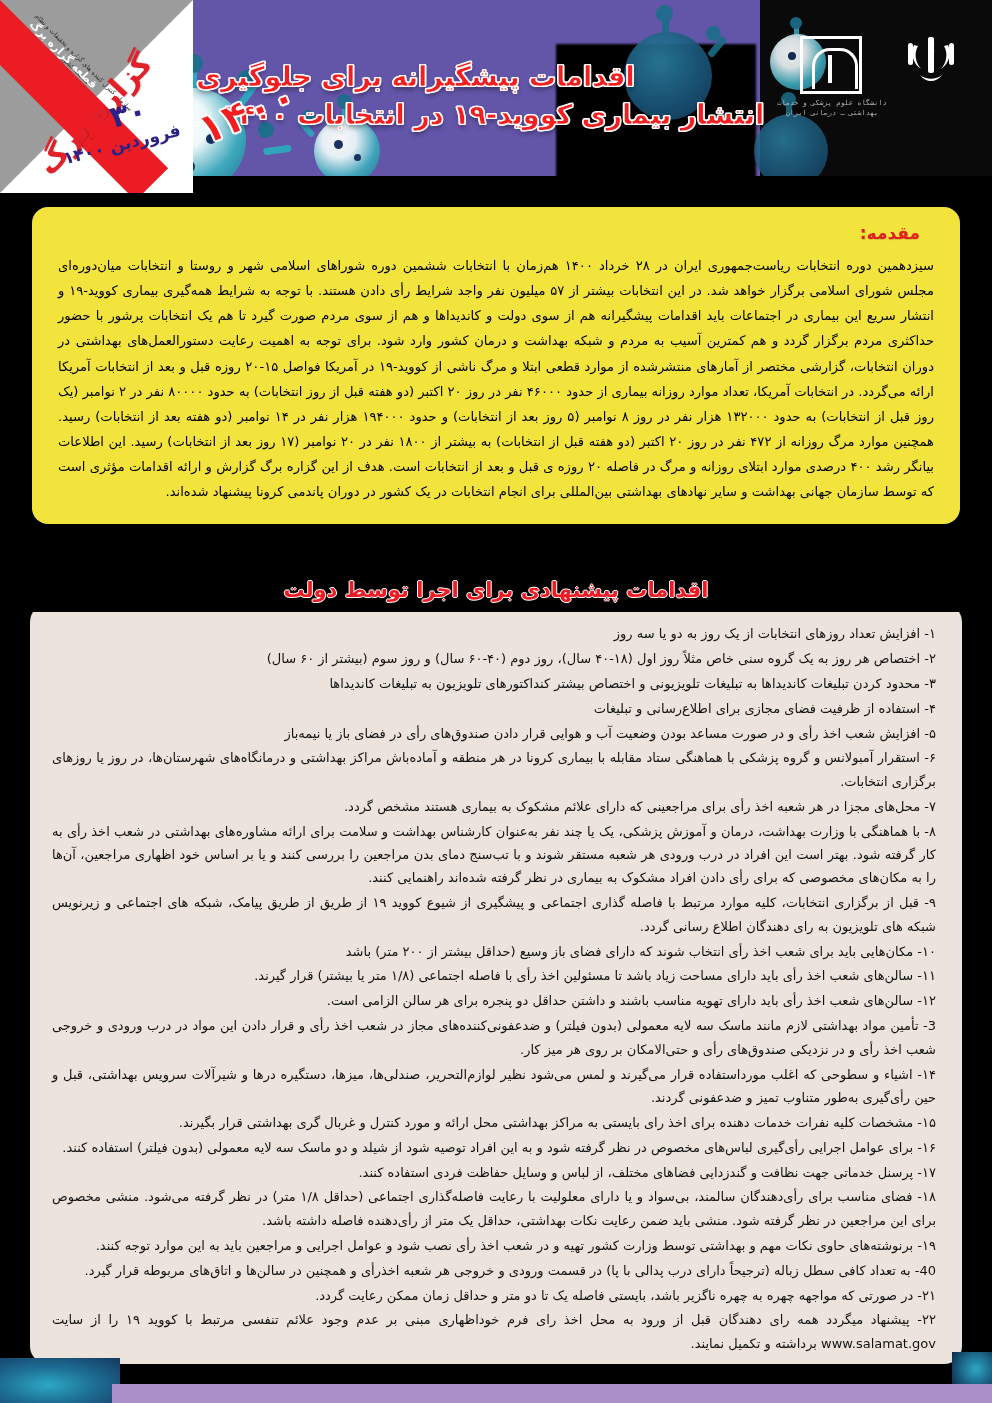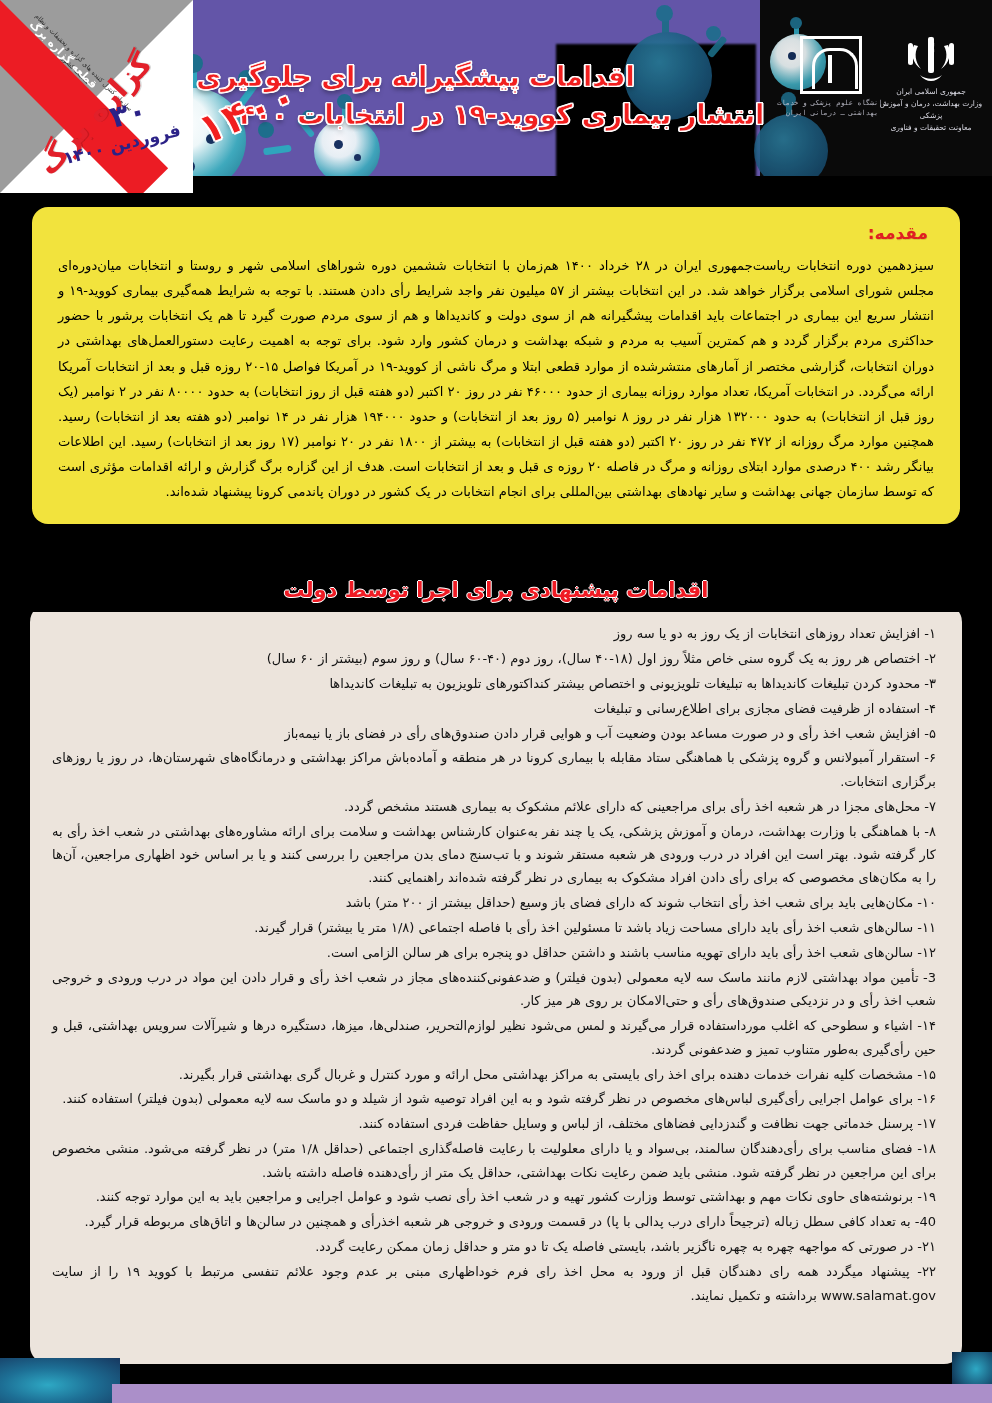--- a/index.html
+++ b/index.html
@@ -145,21 +145,21 @@
 
   
   .intro-box{
     position:absolute;left:32px;top:207px;width:928px;
     background:#f2e33d;border-radius:16px;
     padding:14px 26px 20px 26px;box-sizing:border-box;
     z-index:5;
   }
   .intro-title{
     color:#e01f22;font-weight:bold;font-size:17px;text-align:right;
-    margin:2px 6px 10px 0;
+    margin:2px 14px 10px 0;
     text-shadow:0.6px 0.6px 0 rgba(0,0,0,.12);
   }
   .intro-body{
     color:#000000;font-size:13.1px;line-height:1.92;
     text-align:justify;text-align-last:right;direction:rtl;
   }
 
   
   .section-strip{
     position:absolute;left:0;top:570px;width:992px;height:42px;background:#000;z-index:4;
@@ -272,25 +272,20 @@
           <rect x="26" y="4" width="6" height="36" rx="2"></rect>
           <path d="M29 2 C33 10 34 18 30 24 C34 17 33 9 29 2 Z"></path>
           <path d="M12 12 C8 20 11 31 19 36 C13 29 12 20 16 13 Z"></path>
           <path d="M46 12 C50 20 47 31 39 36 C45 29 46 20 42 13 Z"></path>
           <rect x="6" y="10" width="5" height="22" rx="2.5"></rect>
           <rect x="47" y="10" width="5" height="22" rx="2.5"></rect>
           <path d="M18 42 C24 47 34 47 40 42 C34 50 24 50 18 42 Z"></path>
         </g>
       </svg>
     </div>
-    <div class="logo-iran-cap">
-      <div>جمهوری اسلامی ایران</div>
-      <div>وزارت بهداشت، درمان و آموزش پزشکی</div>
-      <div>معاونت تحقیقات و فناوری</div>
-    </div>
 
     <div class="title-wrap">
       <div class="title-line">اقدامات پیشگیرانه برای جلوگیری از</div>
       <div class="title-line l2">انتشار بیماری کووید-۱۹ در انتخابات ۱۴۰۰</div>
     </div>
 
     <div class="year-badge">۱۴۰۰</div>
 
     <div class="header-bottomstrip"></div>
   </div>
@@ -317,20 +312,21 @@
   <div class="panel">
     <div id="measures-list">
         <p class="measure">۱- افزایش تعداد روزهای انتخابات از یک روز به دو یا سه روز</p>
         <p class="measure">۲- اختصاص هر روز به یک گروه سنی خاص مثلاً روز اول (۱۸-۴۰ سال)، روز دوم (۴۰-۶۰ سال) و روز سوم (بیشتر از ۶۰ سال)</p>
         <p class="measure">۳- محدود کردن تبلیغات کاندیداها به تبلیغات تلویزیونی و اختصاص بیشتر کنداکتورهای تلویزیون به تبلیغات کاندیداها</p>
         <p class="measure">۴- استفاده از ظرفیت فضای مجازی برای اطلاع‌رسانی و تبلیغات</p>
         <p class="measure">۵- افزایش شعب اخذ رأی و در صورت مساعد بودن وضعیت آب و هوایی قرار دادن صندوق‌های رأی در فضای باز یا نیمه‌باز</p>
         <p class="measure">۶- استقرار آمبولانس و گروه پزشکی با هماهنگی ستاد مقابله با بیماری کرونا در هر منطقه و آماده‌باش مراکز بهداشتی و درمانگاه‌های شهرستان‌ها، در روز یا روزهای برگزاری انتخابات.</p>
         <p class="measure">۷- محل‌های مجزا در هر شعبه اخذ رأی برای مراجعینی که دارای علائم مشکوک به بیماری هستند مشخص گردد.</p>
         <p class="measure">۸- با هماهنگی با وزارت بهداشت، درمان و آموزش پزشکی، یک یا چند نفر به‌عنوان کارشناس بهداشت و سلامت برای ارائه مشاوره‌های بهداشتی در شعب اخذ رأی به کار گرفته شود. بهتر است این افراد در درب ورودی هر شعبه مستقر شوند و با تب‌سنج دمای بدن مراجعین را بررسی کنند و یا بر اساس خود اظهاری مراجعین، آن‌ها را به مکان‌های مخصوصی که برای رأی دادن افراد مشکوک به بیماری در نظر گرفته شده‌اند راهنمایی کنند.</p>
+        <p class="measure">۹- قبل از برگزاری انتخابات، کلیه موارد مرتبط با فاصله گذاری اجتماعی و پیشگیری از شیوع کووید ۱۹ از طریق  از طریق پیامک، شبکه های اجتماعی و زیرنویس شبکه های تلویزیون به رای دهندگان اطلاع رسانی گردد.</p>
         <p class="measure">۱۰- مکان‌هایی باید برای شعب اخذ رأی انتخاب شوند که دارای فضای باز وسیع (حداقل بیشتر از ۲۰۰ متر) باشد</p>
         <p class="measure">۱۱- سالن‌های شعب اخذ رأی باید دارای مساحت زیاد باشد تا مسئولین اخذ رأی با فاصله اجتماعی (۱/۸ متر یا بیشتر) قرار گیرند.</p>
         <p class="measure">۱۲- سالن‌های شعب اخذ رأی باید دارای تهویه مناسب باشند و داشتن حداقل دو پنجره برای هر سالن الزامی است.</p>
         <p class="measure">3- تأمین مواد بهداشتی لازم مانند ماسک سه لایه معمولی (بدون فیلتر) و ضدعفونی‌کننده‌های مجاز در شعب اخذ رأی و قرار دادن این مواد در درب ورودی و خروجی شعب اخذ رأی و در نزدیکی صندوق‌های رأی و حتی‌الامکان بر روی هر میز کار.</p>
         <p class="measure">۱۴- اشیاء و سطوحی که اغلب مورداستفاده قرار می‌گیرند و لمس می‌شود نظیر لوازم‌التحریر، صندلی‌ها، میزها، دستگیره درها و شیرآلات سرویس بهداشتی، قبل و حین رأی‌گیری به‌طور متناوب تمیز و ضدعفونی گردند.</p>
         <p class="measure">۱۵- مشخصات کلیه نفرات خدمات دهنده برای اخذ رای بایستی به مراکز بهداشتی محل ارائه و مورد کنترل و غربال گری بهداشتی قرار بگیرند.</p>
         <p class="measure">۱۶- برای عوامل اجرایی رأی‌گیری لباس‌های مخصوص در نظر گرفته شود و به این افراد توصیه شود از شیلد و دو ماسک سه لایه معمولی (بدون فیلتر) استفاده کنند.</p>
         <p class="measure">۱۷- پرسنل خدماتی جهت نظافت و گندزدایی فضاهای مختلف، از لباس و وسایل حفاظت فردی استفاده کنند.</p>
         <p class="measure">۱۸- فضای مناسب برای رأی‌دهندگان سالمند، بی‌سواد و یا دارای معلولیت با رعایت فاصله‌گذاری اجتماعی (حداقل ۱/۸ متر) در نظر گرفته می‌شود. منشی مخصوص برای این مراجعین در نظر گرفته شود. منشی باید ضمن رعایت نکات بهداشتی، حداقل یک متر از رأی‌دهنده فاصله داشته باشد.</p>
         <p class="measure">۱۹- برنوشته‌های حاوی نکات مهم و بهداشتی توسط وزارت کشور تهیه و در شعب اخذ رأی نصب شود و عوامل اجرایی و مراجعین باید به این موارد توجه کنند.</p>

